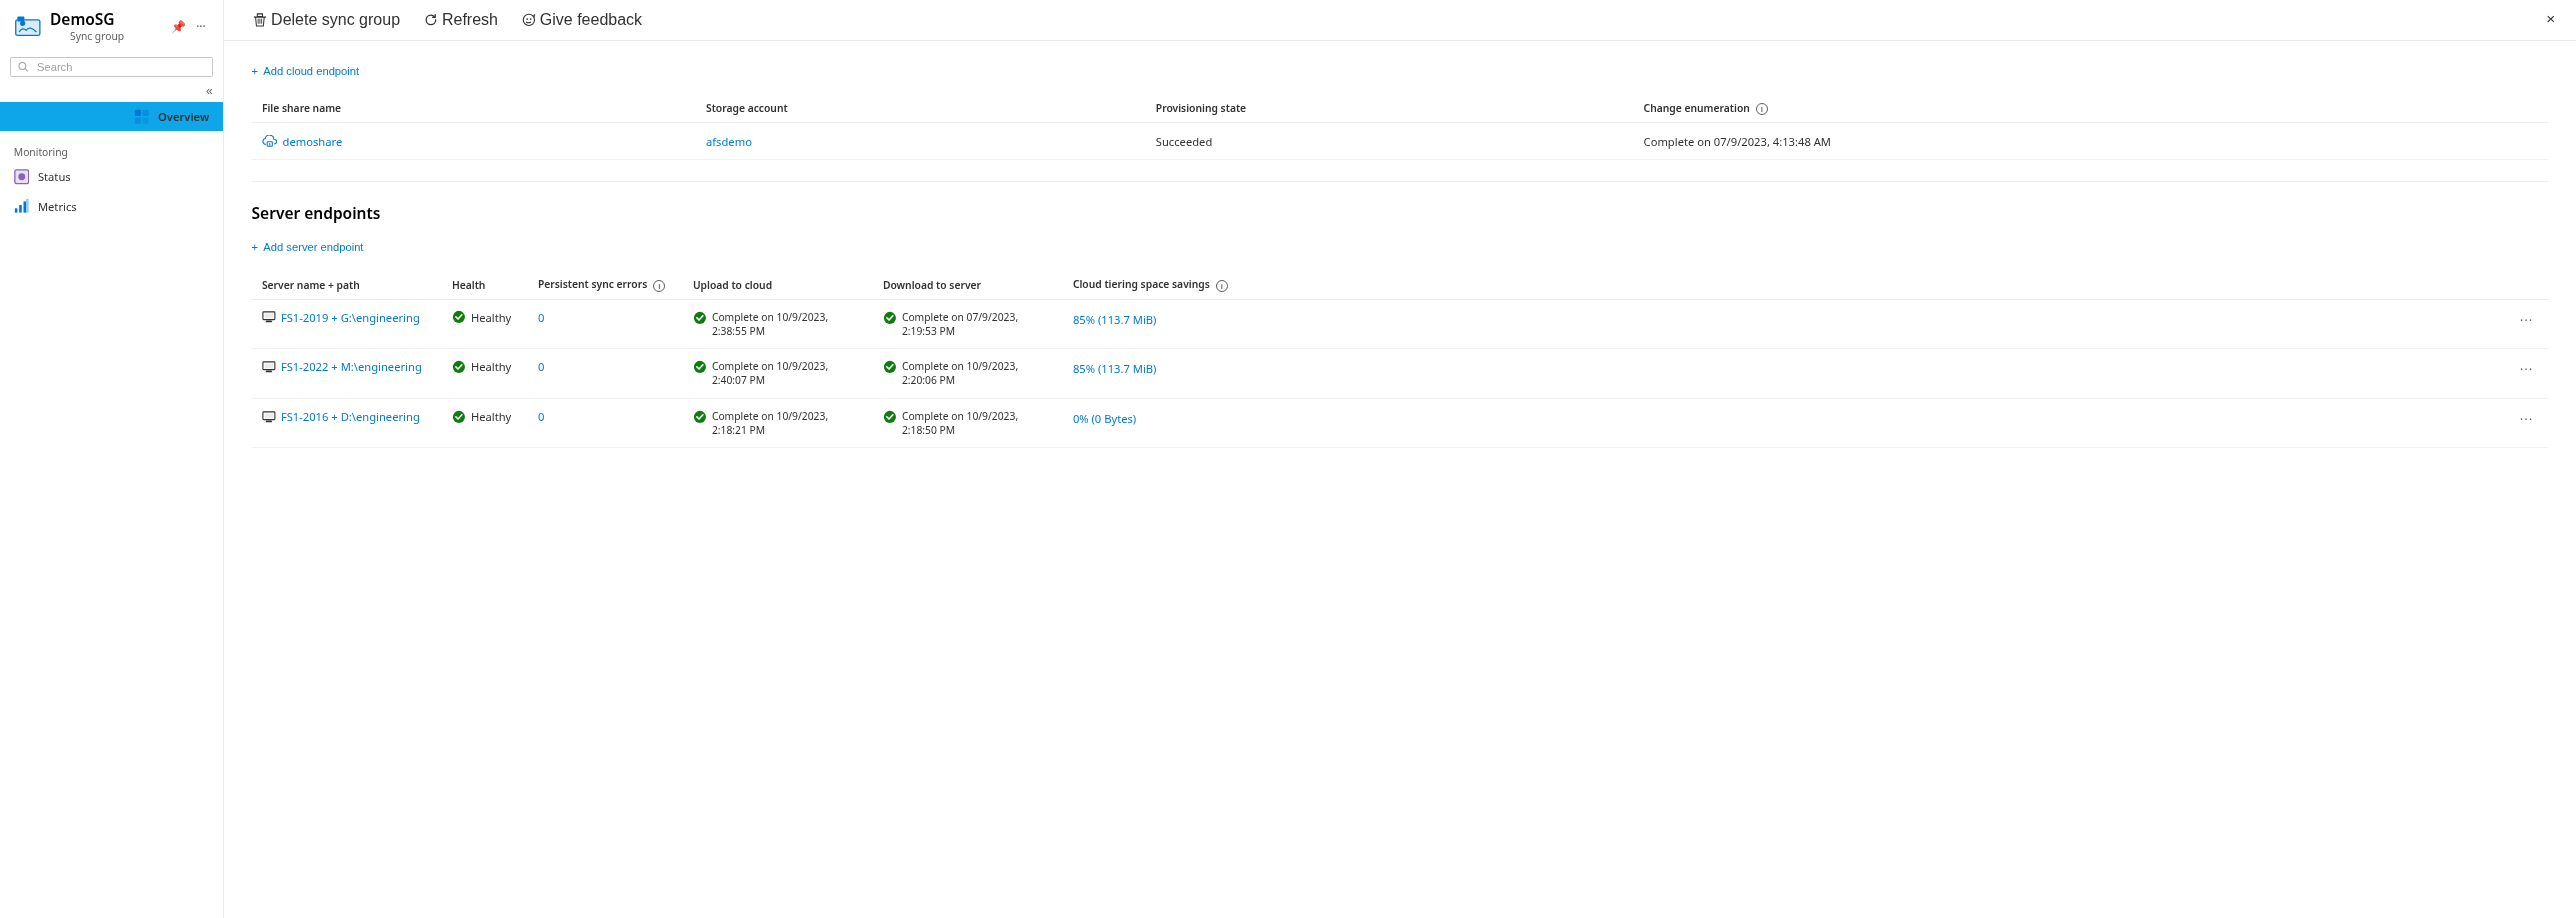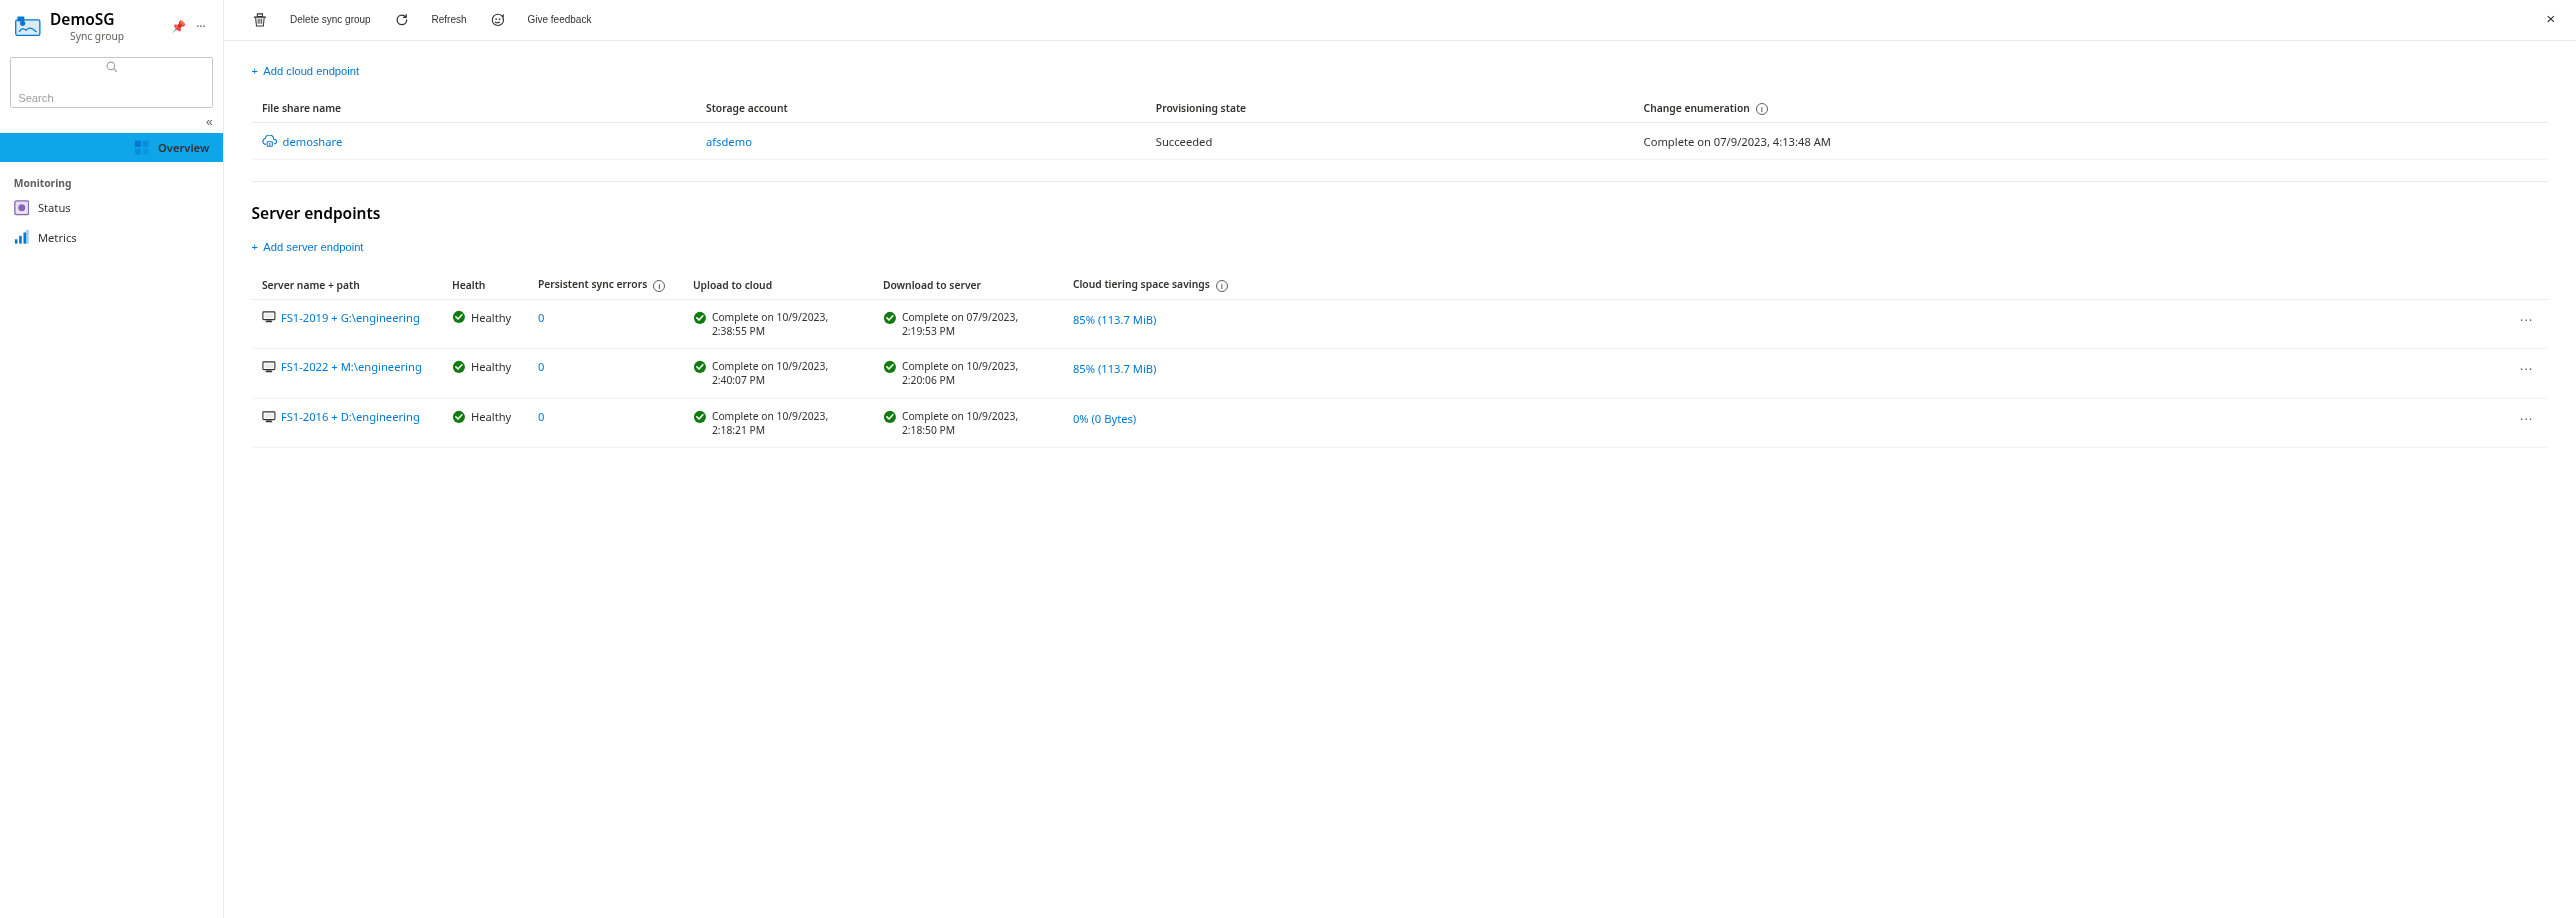--- a/index.html
+++ b/index.html
@@ -7,36 +7,36 @@
 
     
     .sidebar { width: 224px; min-width: 224px; border-right: 0.9px solid #edebe9; display: flex; flex-direction: column; background: #fff; }
     .sidebar-header { padding: 10.3px 13.8px 6.9px 13.8px; display: flex; align-items: center; gap: 8.6px; }
     .sidebar-icon { width: 27.6px; height: 27.6px; flex-shrink: 0; }
     .sidebar-title { font-size: 15.5px; font-weight: 600; color: #000; line-height: 1.2; }
     .sidebar-subtitle { font-size: 10.3px; color: #605e5c; margin-left: 20px; }
     .sidebar-header-actions { display: flex; align-items: center; gap: 3.4px; margin-left: auto; }
     .sidebar-header-actions span { cursor: pointer; color: #605e5c; font-size: 12px; padding: 1.7px 3.4px; }
 
-    .search-box { margin: 6.9px 10.3px; border: 0.9px solid #c8c6c4; border-radius: 1.7px; display: flex; align-items: center; padding: 3.4px 6.9px; gap: 19px; flex-direction: column; }
+    .search-box { margin: 6.9px 10.3px; border: 0.9px solid #c8c6c4; border-radius: 1.7px; display: flex; align-items: center; padding: 3.4px 6.9px; gap: 8px; }
     .search-box input { border: none; outline: none; font-size: 11.2px; width: 100%; color: #323130; }
     .search-box input::placeholder { color: #a19f9d; }
 
     .nav-item { display: flex; align-items: center; gap: 8.6px; padding: 6.9px 13.8px; cursor: pointer; font-size: 11.2px; color: #323130; }
     .nav-item.active { background: #0ea5e9; font-weight: 600; justify-content: flex-end; }
     .nav-item .nav-icon { width: 15.5px; height: 15.5px; flex-shrink: 0; }
 
-    .nav-section-label { padding: 13.8px 13.8px 3.4px 13.8px; font-size: 10.3px; font-weight: 700; color: #605e5c; text-transform: none; }
+    .nav-section-label { padding: 13.8px 13.8px 3.4px 13.8px; font-size: 10.3px; font-weight: 400; color: #605e5c; text-transform: none; }
 
     
     .main { flex: 1; display: flex; flex-direction: column; overflow: hidden; }
 
     
     .topbar { display: flex; align-items: center; padding: 0 20.7px; height: 41px; border-bottom: 0.9px solid #edebe9; gap: 6.9px; flex-shrink: 0; }
-    .topbar-btn { display: flex; align-items: center; gap: 23px; padding: 3.4px 8.6px; border: none; background: transparent; cursor: pointer; font-size: 10px; color: #323130; border-radius: 1.7px; }
+    .topbar-btn { display: flex; align-items: center; gap: 4px; padding: 3.4px 8.6px; border: none; background: transparent; cursor: pointer; font-size: 16px; color: #323130; border-radius: 1.7px; }
 
     
     .close-btn { position: absolute; top: 10.3px; right: 20.7px; background: transparent; border: none; cursor: pointer; font-size: 15.5px; color: #323130; }
 
     
     .content { flex: 1; overflow-y: auto; padding: 20.7px 27.6px; }
 
     .section-title { font-size: 15.5px; font-weight: 600; color: #000; margin-bottom: 13.8px; }
 
     .add-endpoint-btn { display: flex; align-items: center; gap: 5.2px; color: #0078d4; cursor: pointer; font-size: 11.2px; margin-bottom: 13.8px; border: none; background: transparent; padding: 3.4px 0; }

